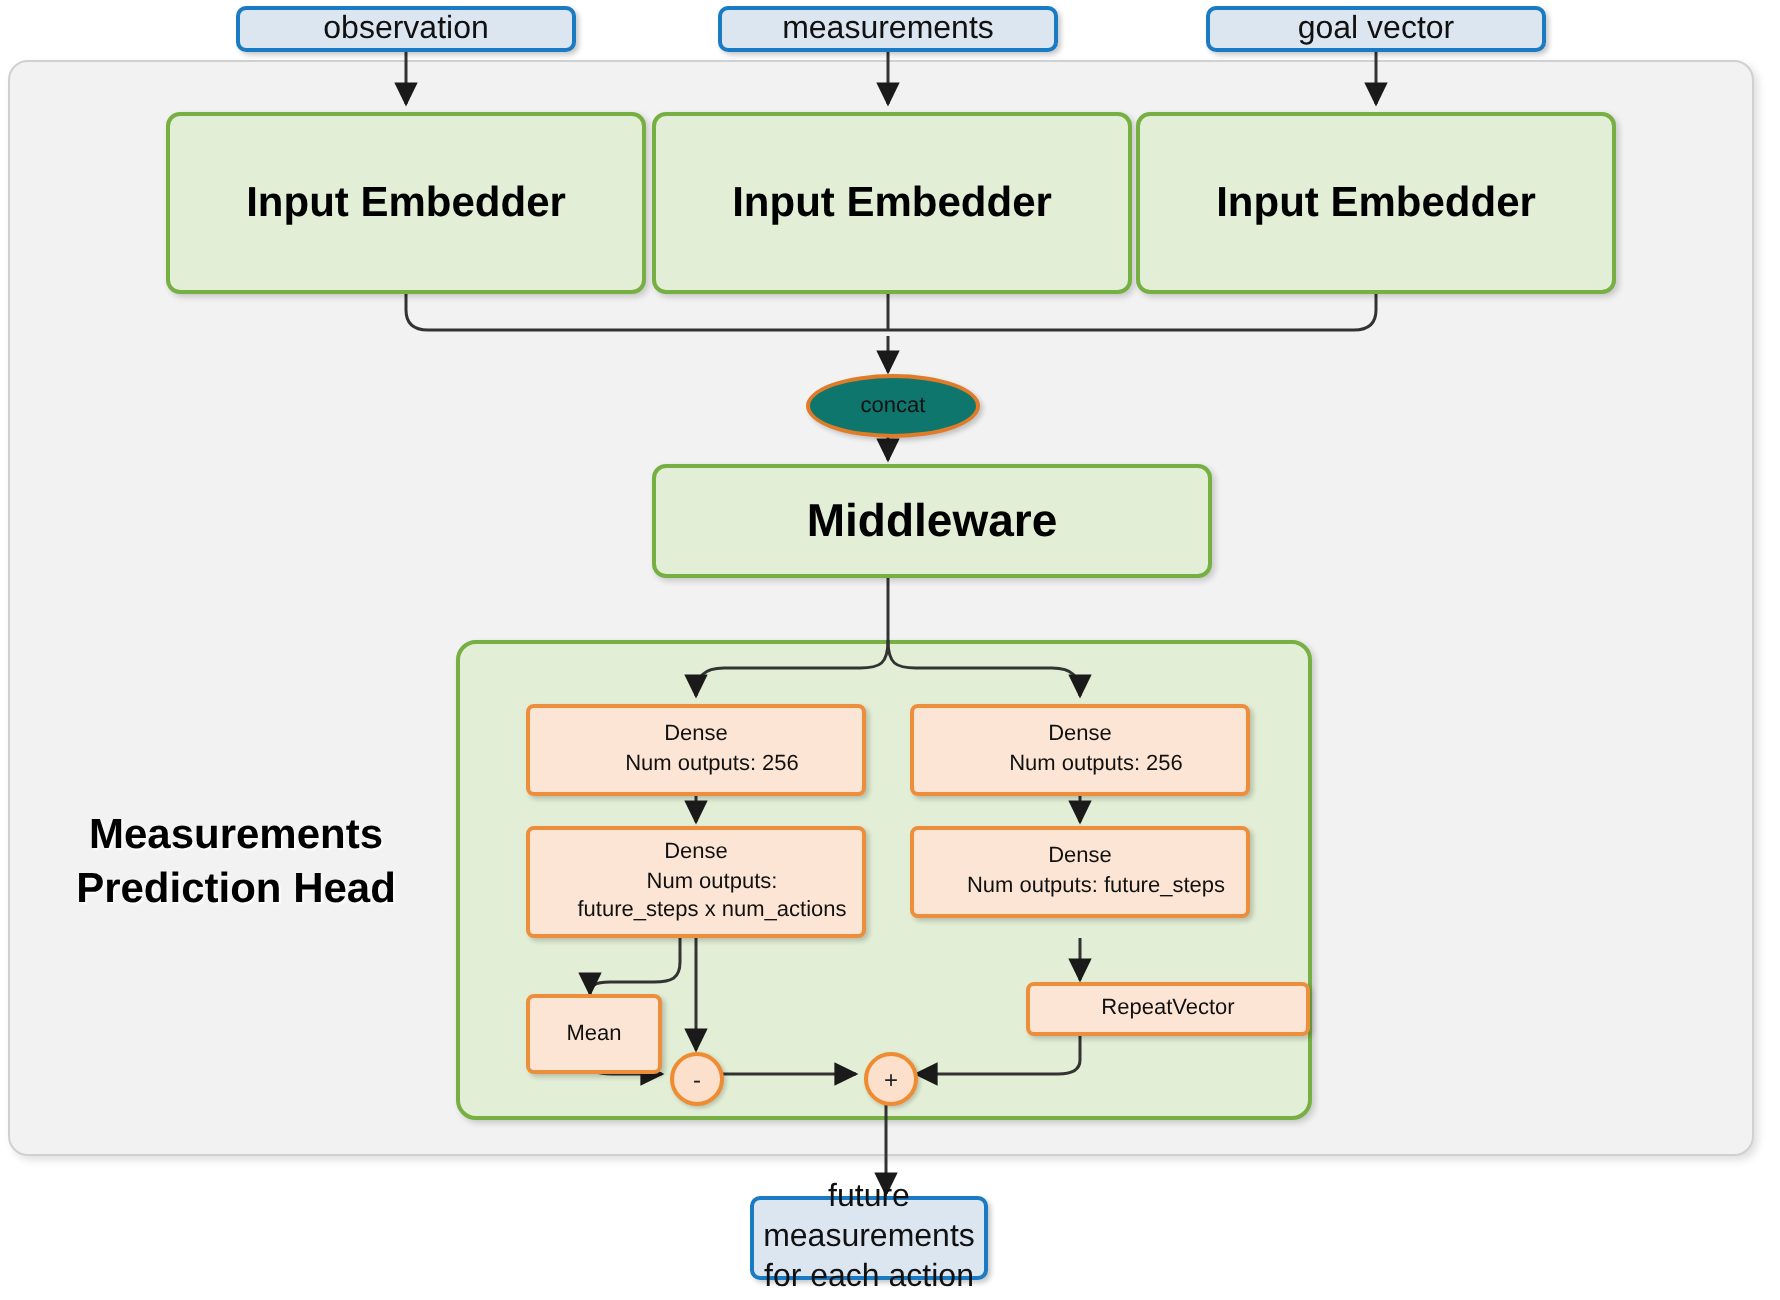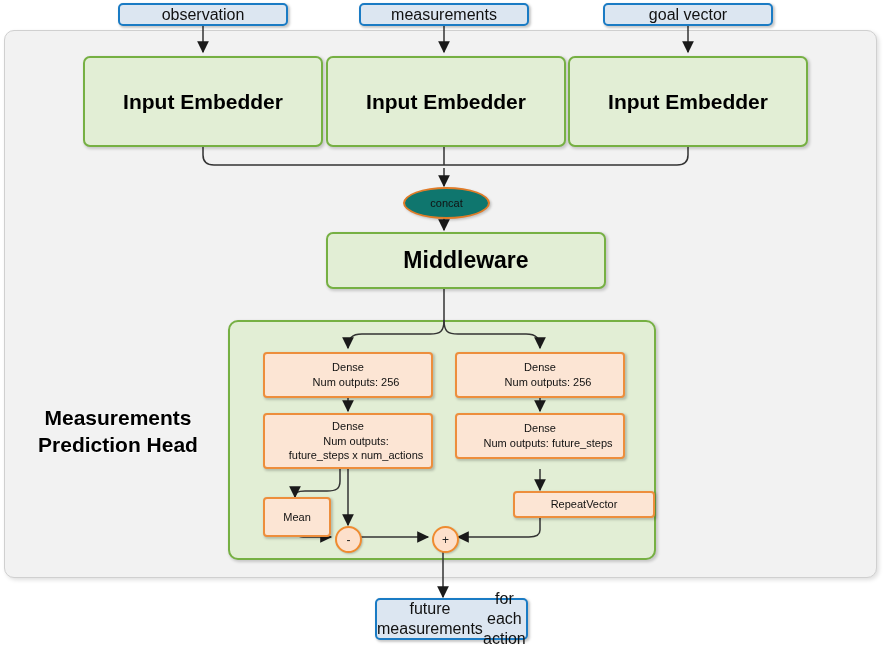--- a/index.html
+++ b/index.html
@@ -171,18 +171,18 @@
   </div>
 
   <div class="box orange" style="left:481px;top:491px;width:142px;height:27px;margin-left:32px;">
     <span>RepeatVector</span>
   </div>
 
   <div class="op" style="left:432px;top:526px;">
     <span>+</span>
   </div>
 
-  <div class="box blue" style="left:375px;top:598px;width:153px;height:42px;flex-direction:row;">
+  <div class="box blue" style="left:375px;top:598px;width:119px;height:42px;flex-direction:column;">
     <span>future measurements</span>
     <span>for each action</span>
   </div>
 
 </div>
 
 </body></html>

